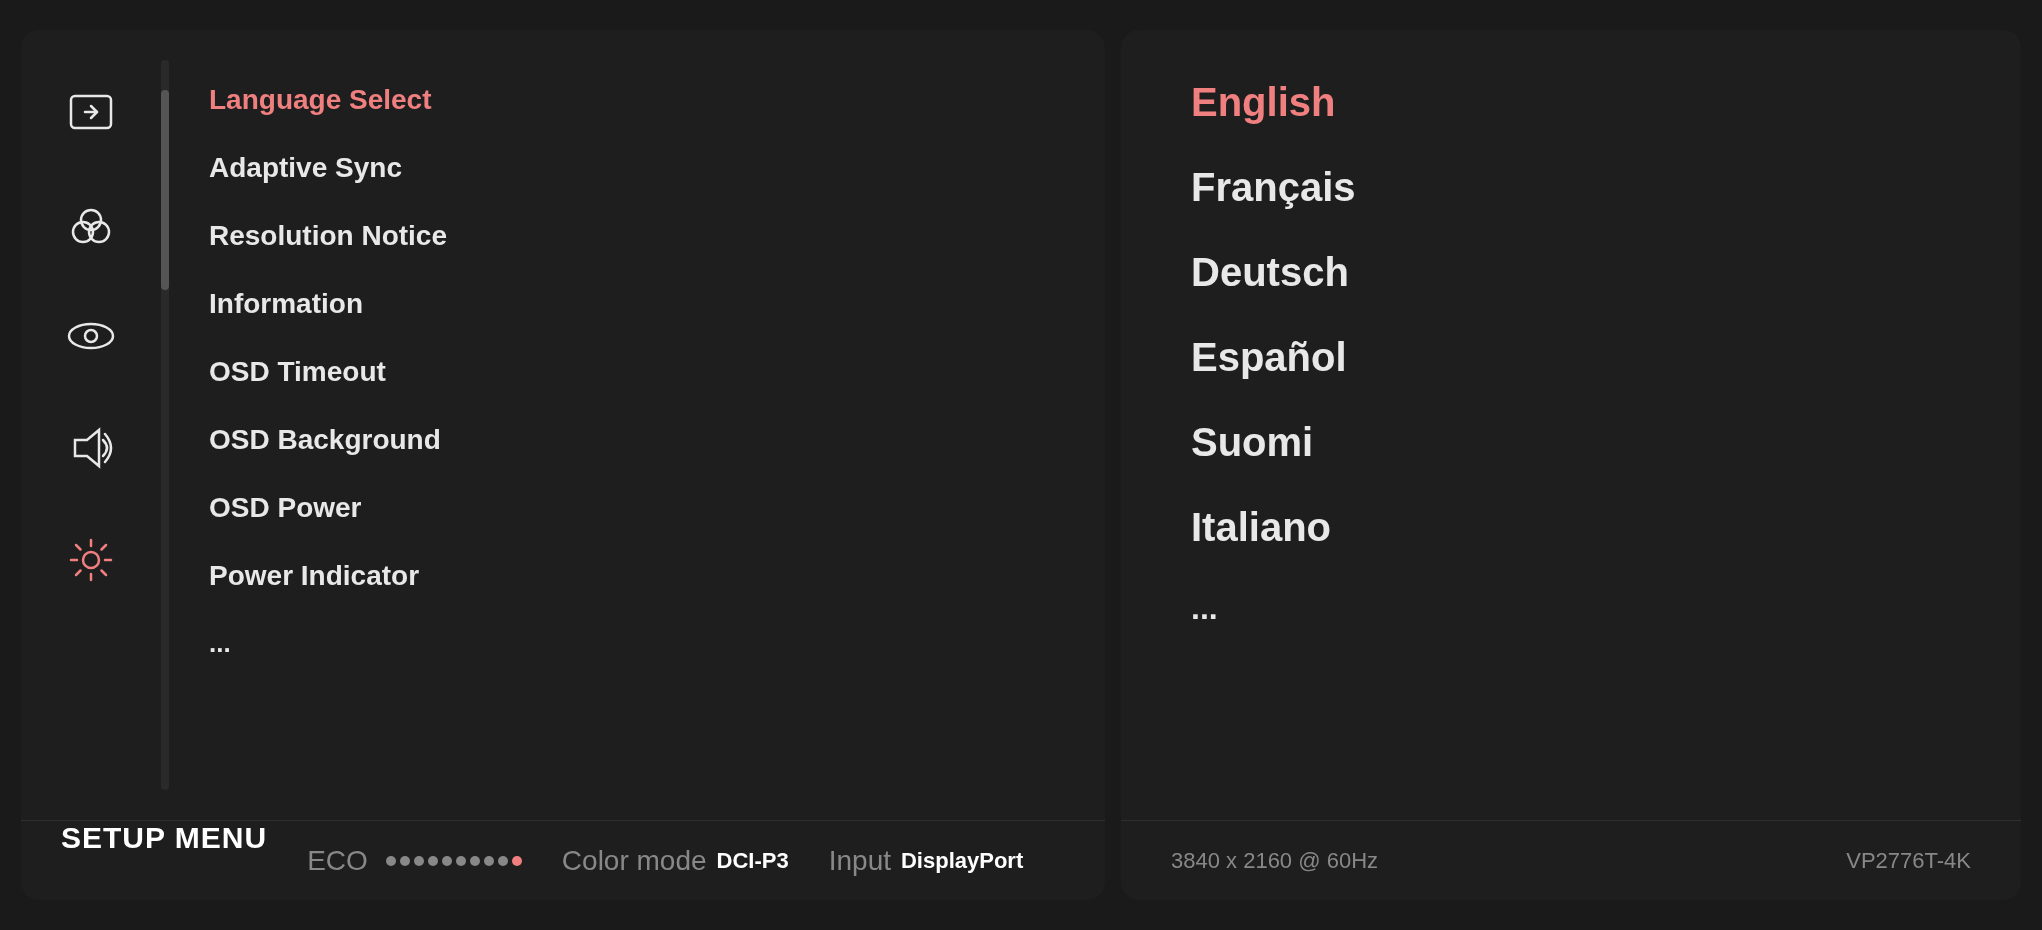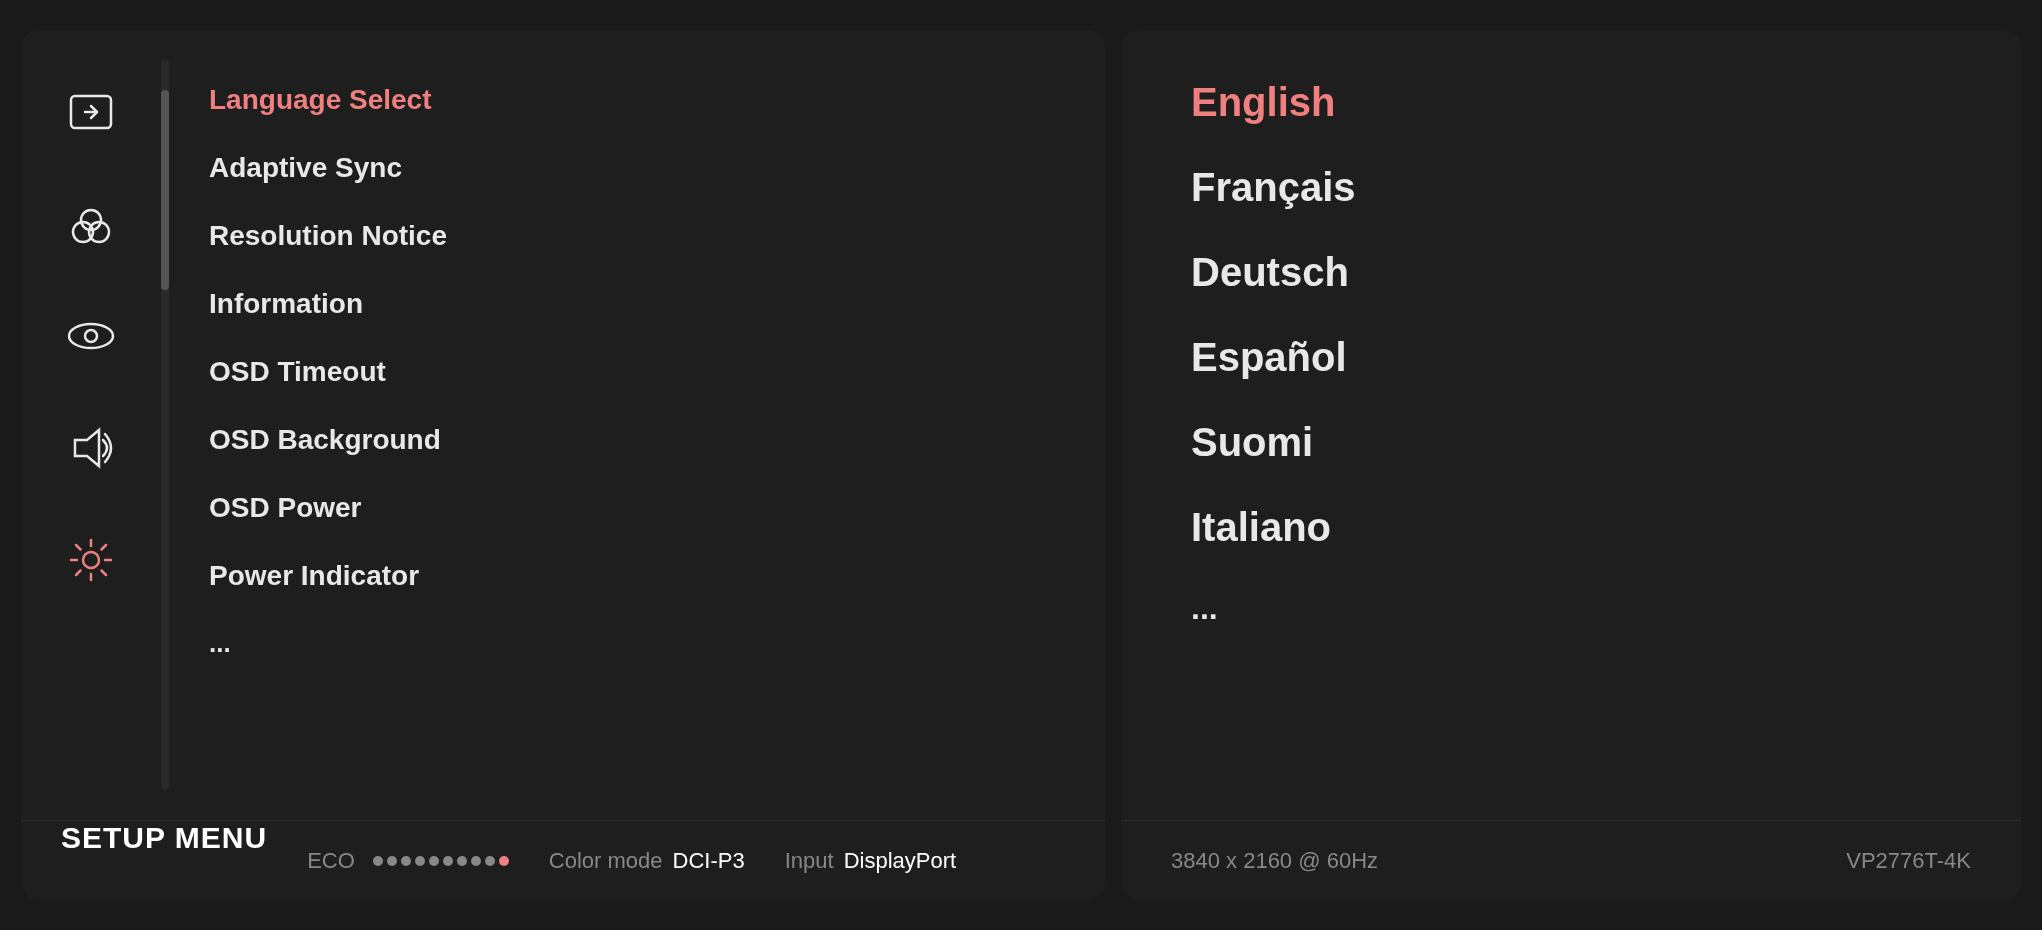--- a/index.html
+++ b/index.html
@@ -127,29 +127,29 @@
     }
 
     .status-item {
       display: flex;
       align-items: center;
       gap: 10px;
       margin-right: 40px;
     }
 
     .status-label {
-      font-size: 22px;
+      font-size: 28px;
       color: #888;
       font-weight: 500;
     }
 
     .status-value {
       font-size: 22px;
       color: #ffffff;
-      font-weight: 400;
+      font-weight: 700;
     }
 
     .eco-dots {
       display: flex;
       align-items: center;
       gap: 4px;
       margin-left: 8px;
     }
 
     .dot {

